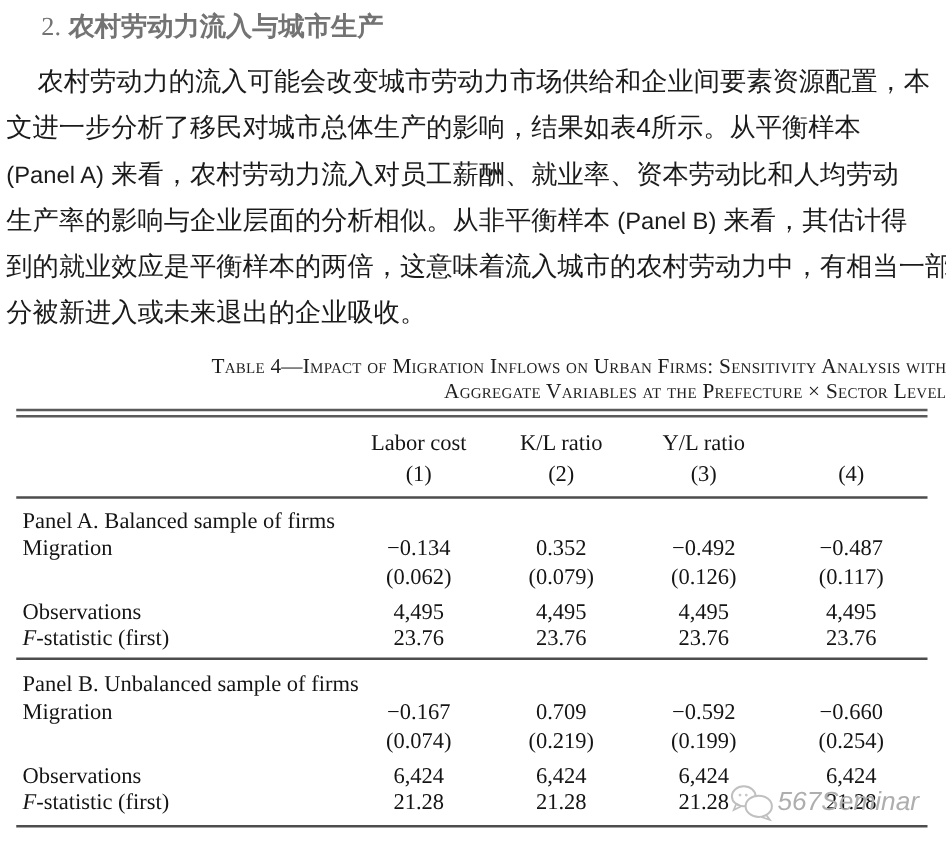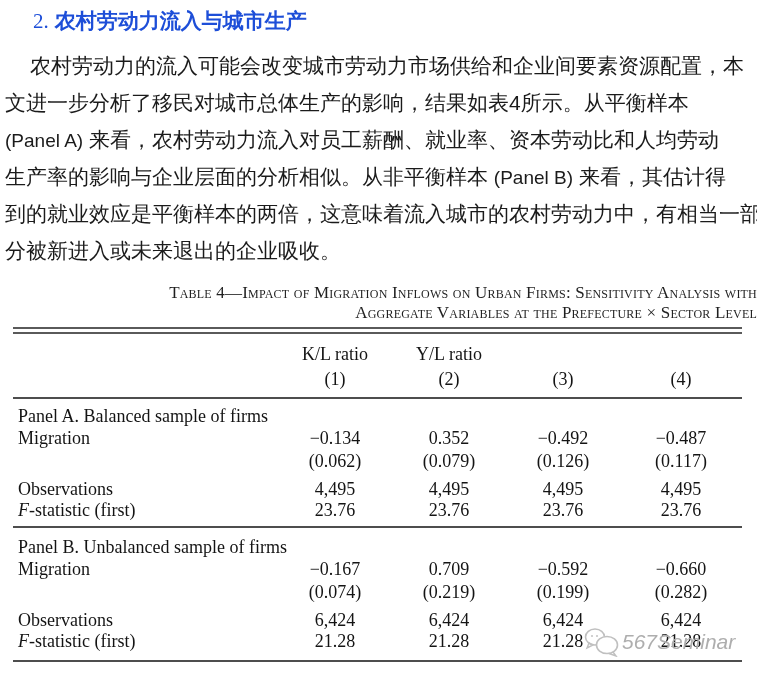--- a/index.html
+++ b/index.html
@@ -9,21 +9,21 @@
     background:#ffffff;
     overflow:hidden;
     font-family:"Liberation Serif", serif;
     color:#1a1a1a;
   }
   
   .cn-heading{
     position:absolute;left:33px;top:8px;
     font-size:21px;line-height:26px;
     font-family:"Liberation Sans", sans-serif;
-    color:#1d4ed8;
+    color:#737373;
     white-space:nowrap;
     text-align:right;
   }
   .cn-heading .h-num{
     font-family:"Liberation Serif", serif;
     font-weight:400;margin-right:6px;
   }
   .cn-heading .h-text{font-weight:700;}
   .cn-line{
     position:absolute;left:5px;
@@ -102,20 +102,21 @@
   <div class="cn-line" style="top:201px;">到的就业效应是平衡样本的两倍，这意味着流入城市的农村劳动力中，有相当一部</div>
   <div class="cn-line" style="top:238px;">分被新进入或未来退出的企业吸收。</div>
 
   <div class="tbl-title" style="top:283px;">Table 4—Impact of Migration Inflows on Urban Firms: Sensitivity Analysis with</div>
   <div class="tbl-title" style="top:303px;">Aggregate Variables at the Prefecture × Sector Level</div>
 
   <div class="rule-double" style="top:327px;"></div>
 
   <div class="trow" style="top:343px;">
     <div class="lbl"></div>
+    <div class="val">Labor cost</div>
     <div class="val">K/L ratio</div>
     <div class="val">Y/L ratio</div>
   </div>
   <div class="trow" style="top:368px;">
     <div class="lbl"></div>
     <div class="val">(1)</div>
     <div class="val">(2)</div>
     <div class="val">(3)</div>
     <div class="val">(4)</div>
   </div>
@@ -162,21 +163,21 @@
     <div class="val">−0.167</div>
     <div class="val">0.709</div>
     <div class="val">−0.592</div>
     <div class="val">−0.660</div>
   </div>
   <div class="trow" style="top:581px;">
     <div class="lbl"></div>
     <div class="val">(0.074)</div>
     <div class="val">(0.219)</div>
     <div class="val">(0.199)</div>
-    <div class="val">(0.282)</div>
+    <div class="val">(0.254)</div>
   </div>
   <div class="trow" style="top:609px;">
     <div class="lbl">Observations</div>
     <div class="val">6,424</div>
     <div class="val">6,424</div>
     <div class="val">6,424</div>
     <div class="val">6,424</div>
   </div>
   <div class="trow" style="top:630px;">
     <div class="lbl"><span class="fstat-f">F</span><span>-statistic (first)</span></div>

